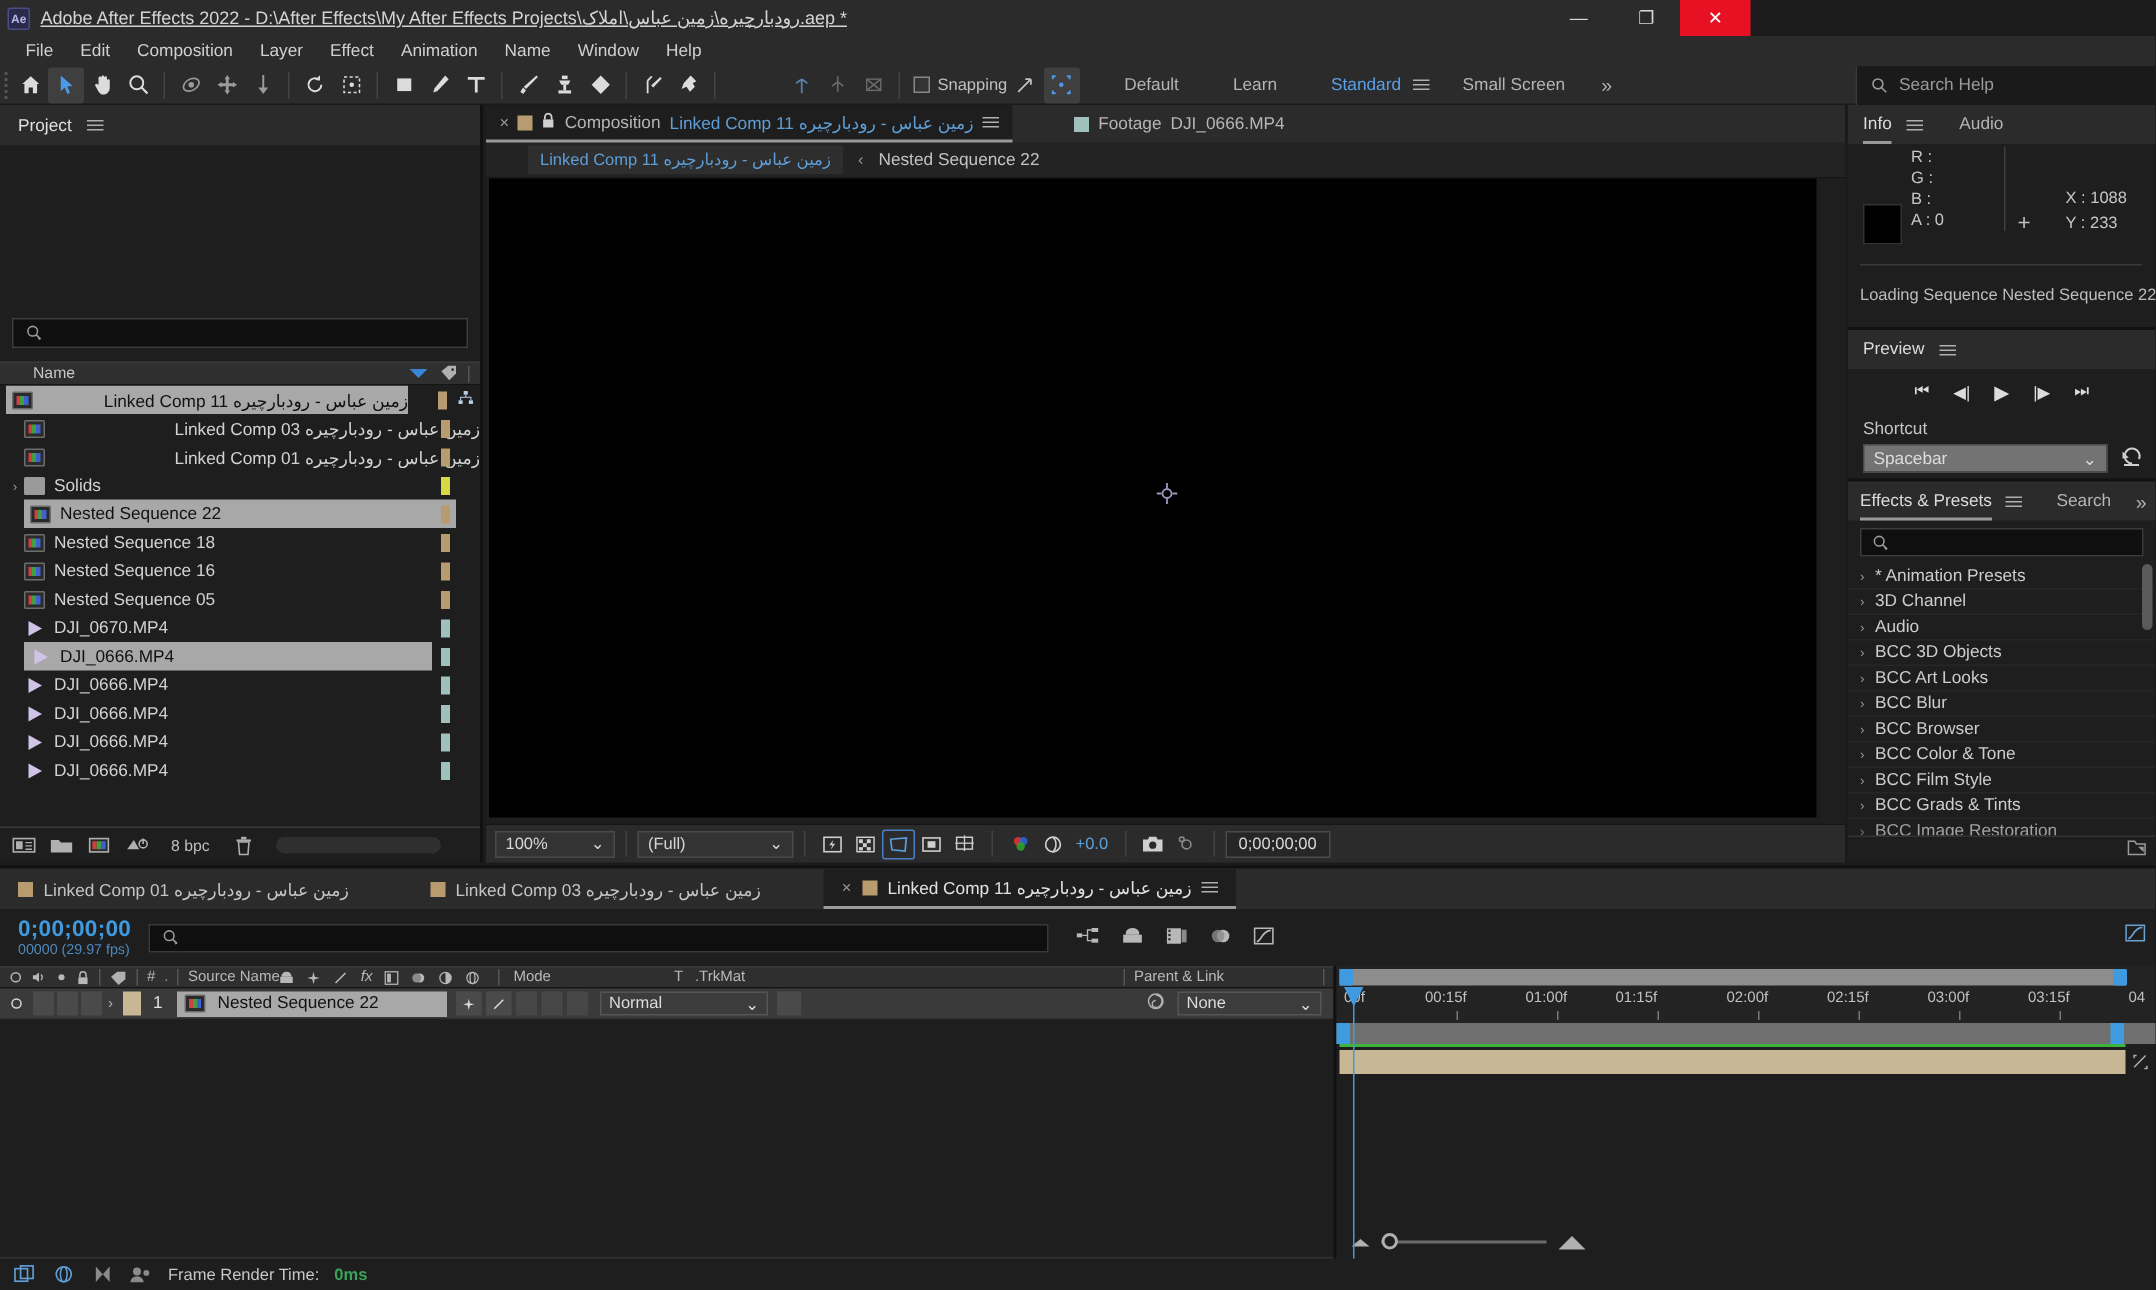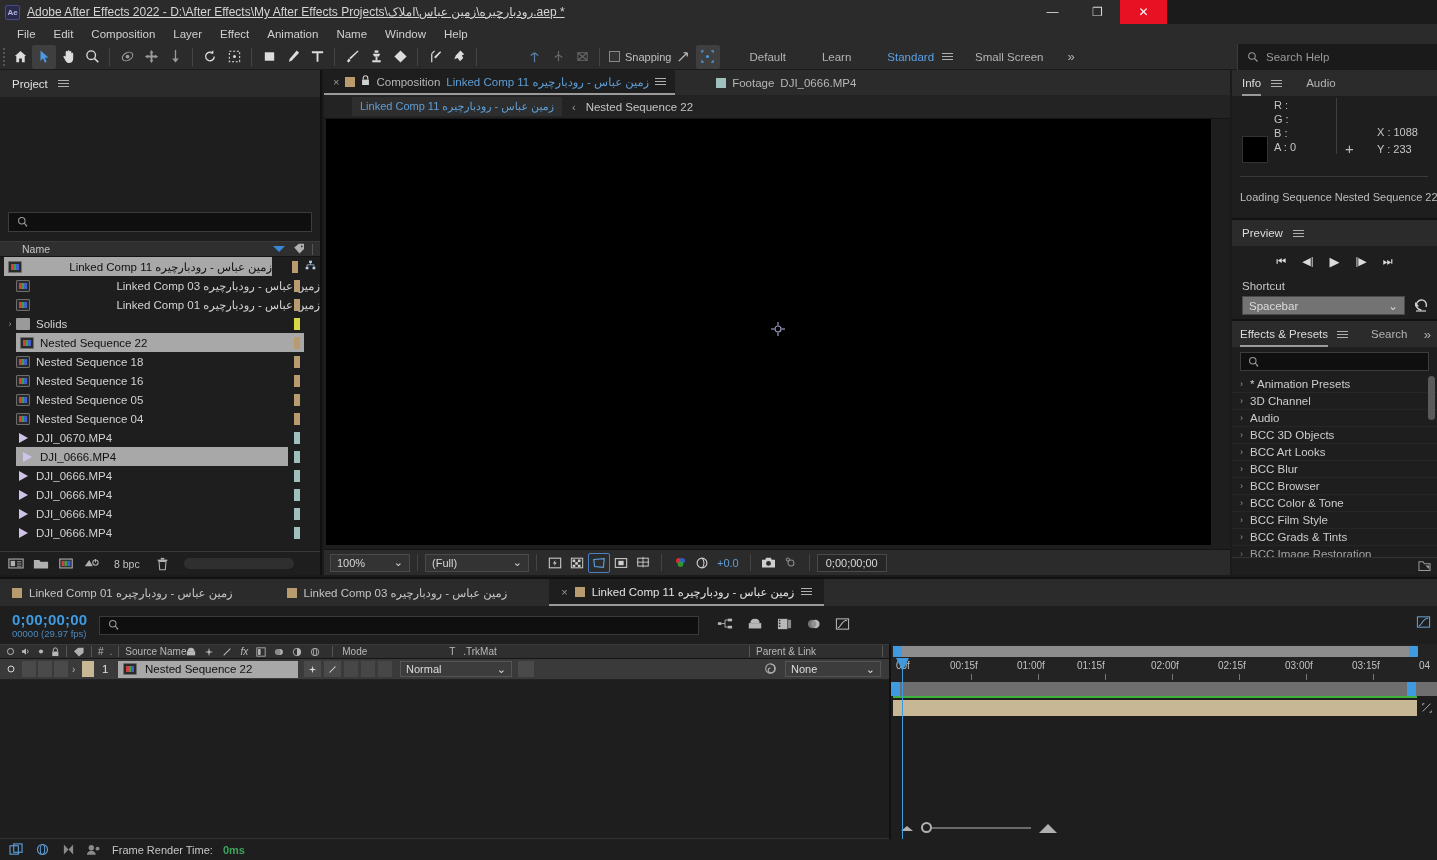--- a/index.html
+++ b/index.html
@@ -515,26 +515,20 @@
         <span class="swatch" style="background:#b89b6e;top:4px;"></span>
       </div>
       <div class="prow">
         <span class="disc"></span>
         <span class="ico comp"></span>
         <span class="label">Nested Sequence 05</span>
         <span class="swatch" style="background:#b89b6e;top:4px;"></span>
       </div>
       <div class="prow">
         <span class="disc"></span>
-        <span class="ico comp"></span>
-        <span class="label">Nested Sequence 04</span>
-        <span class="swatch" style="background:#b89b6e;top:4px;"></span>
-      </div>
-      <div class="prow">
-        <span class="disc"></span>
         <span class="ico video"></span>
         <span class="label">DJI_0670.MP4</span>
         <span class="swatch" style="background:#9fc0bc;top:4px;"></span>
       </div>
       <div class="prow sel" style="margin-left:16px;width:272px;padding-left:0;">
         <span class="ico video" style="margin-left:4px;"></span>
         <span class="label">DJI_0666.MP4</span>
       </div>
       <div style="position:relative;margin-top:-19px;height:19px;">
         <span class="swatch" style="background:#9fc0bc;top:4px;"></span>

